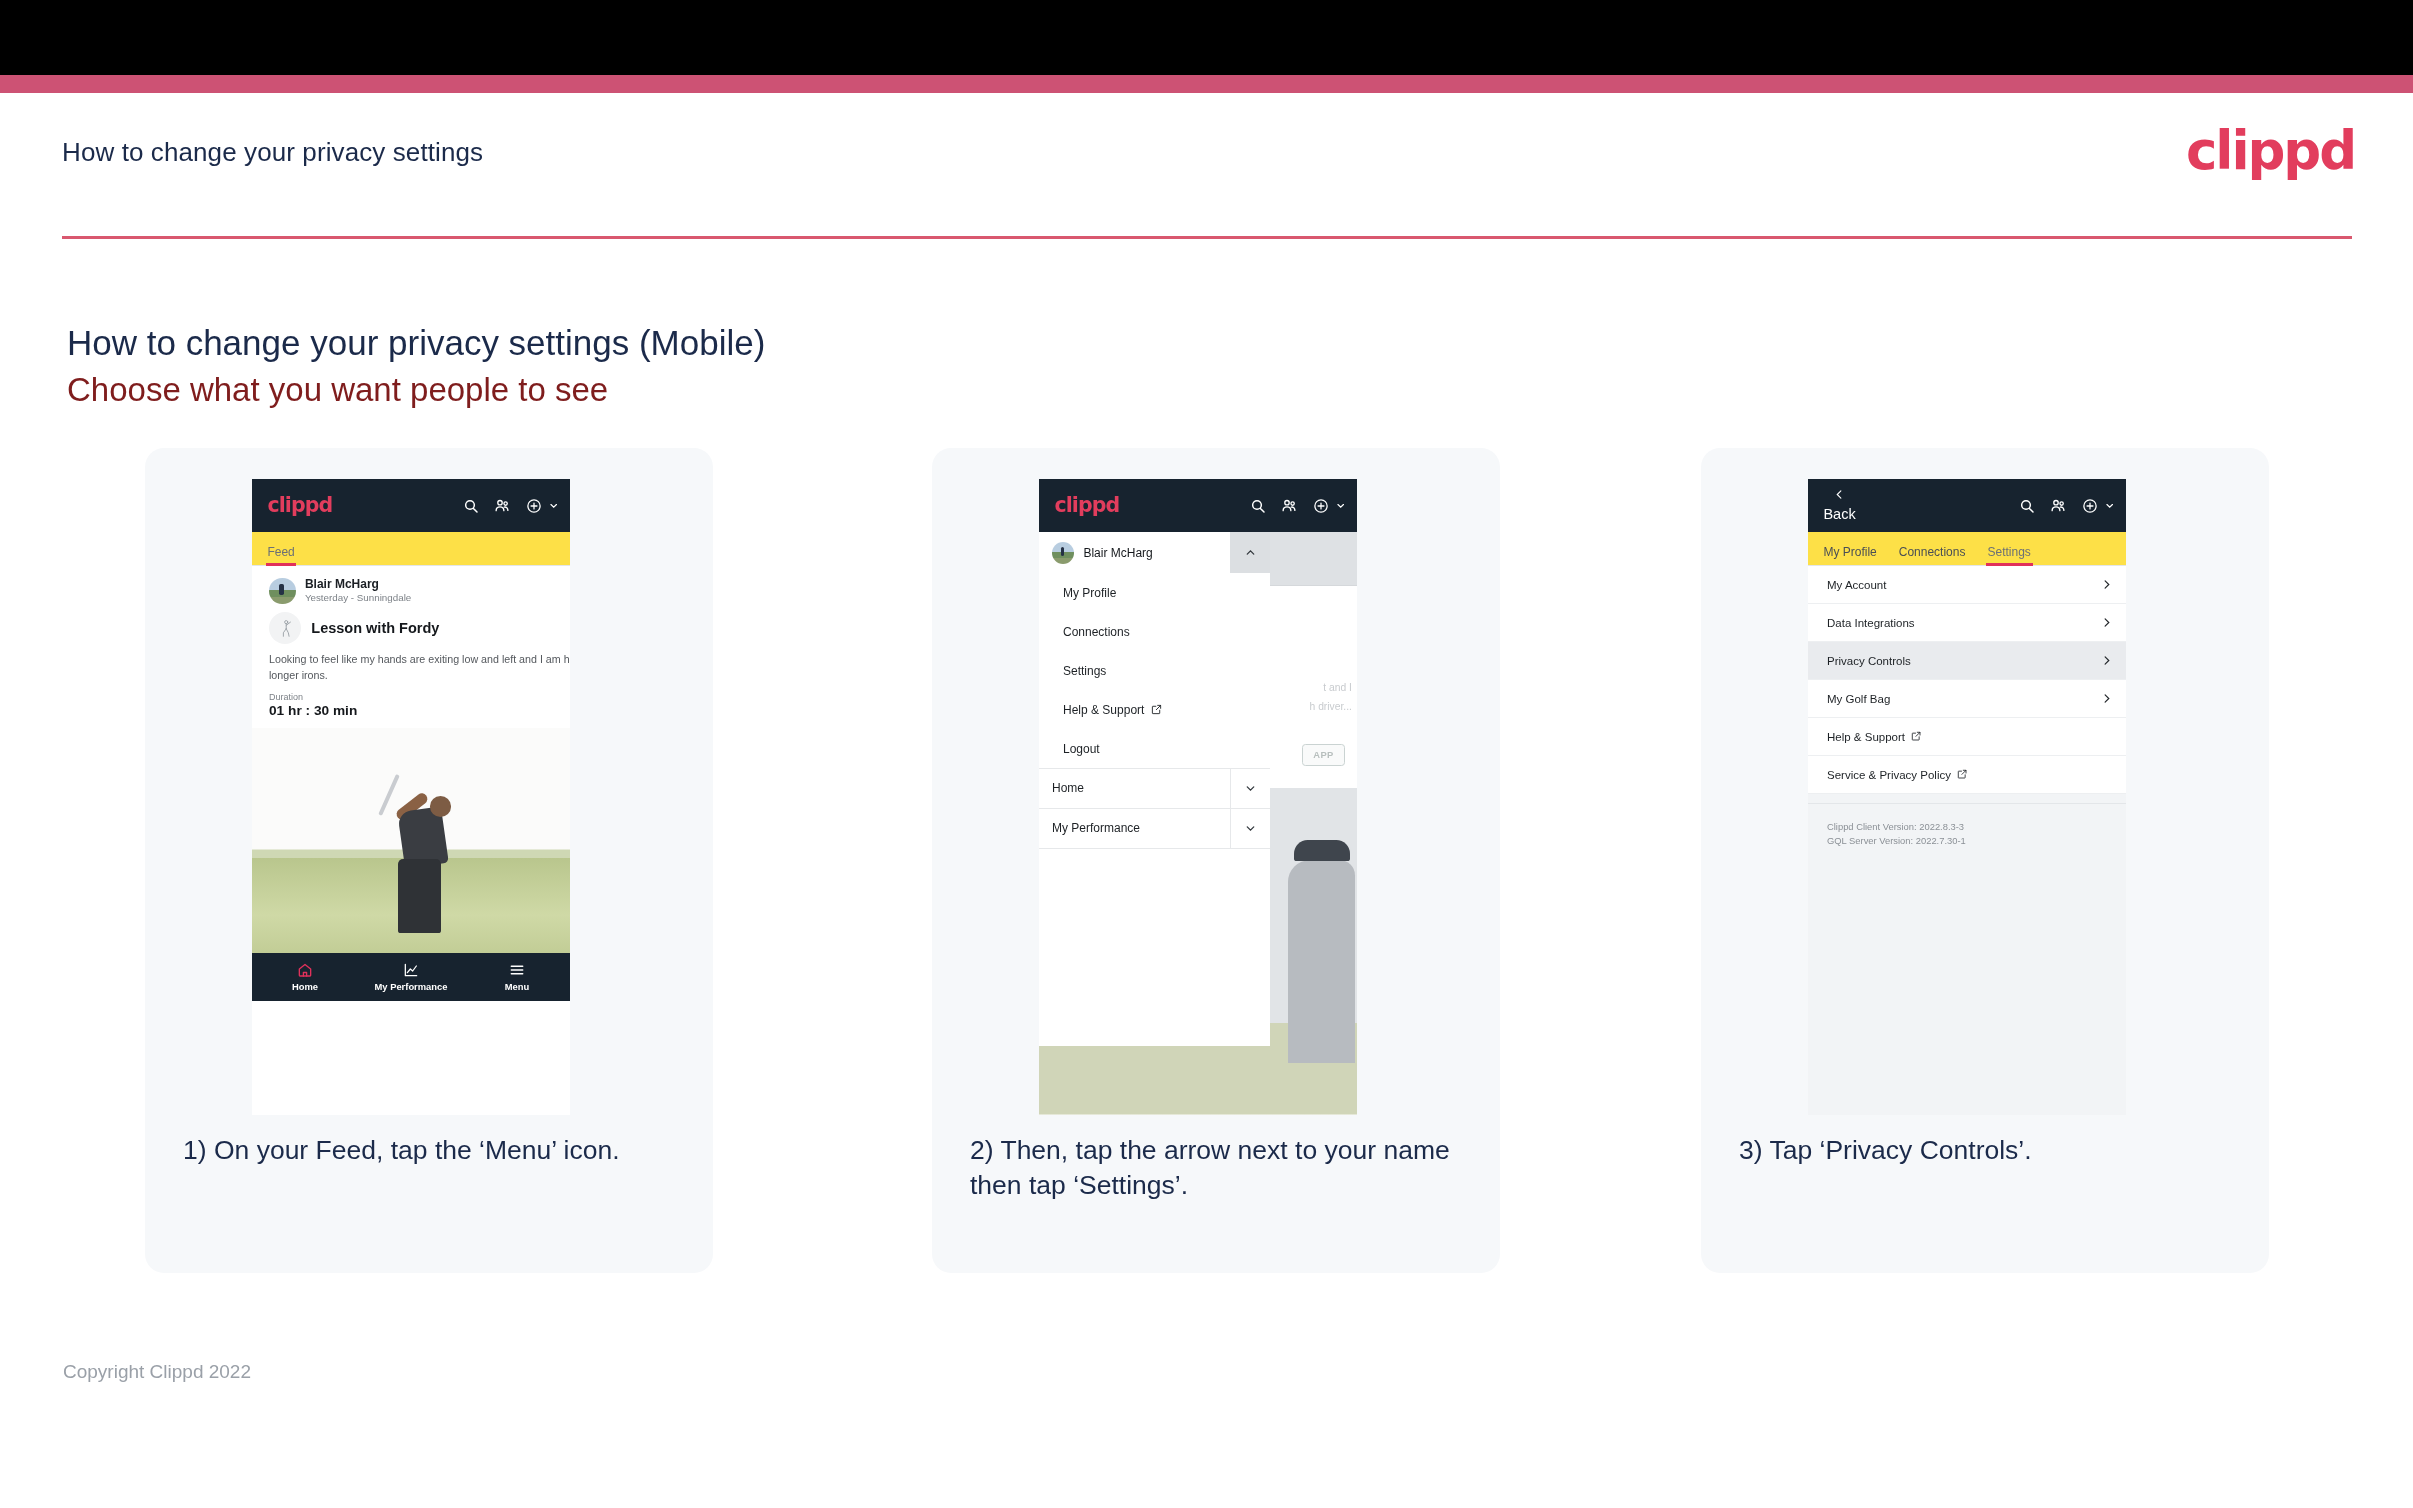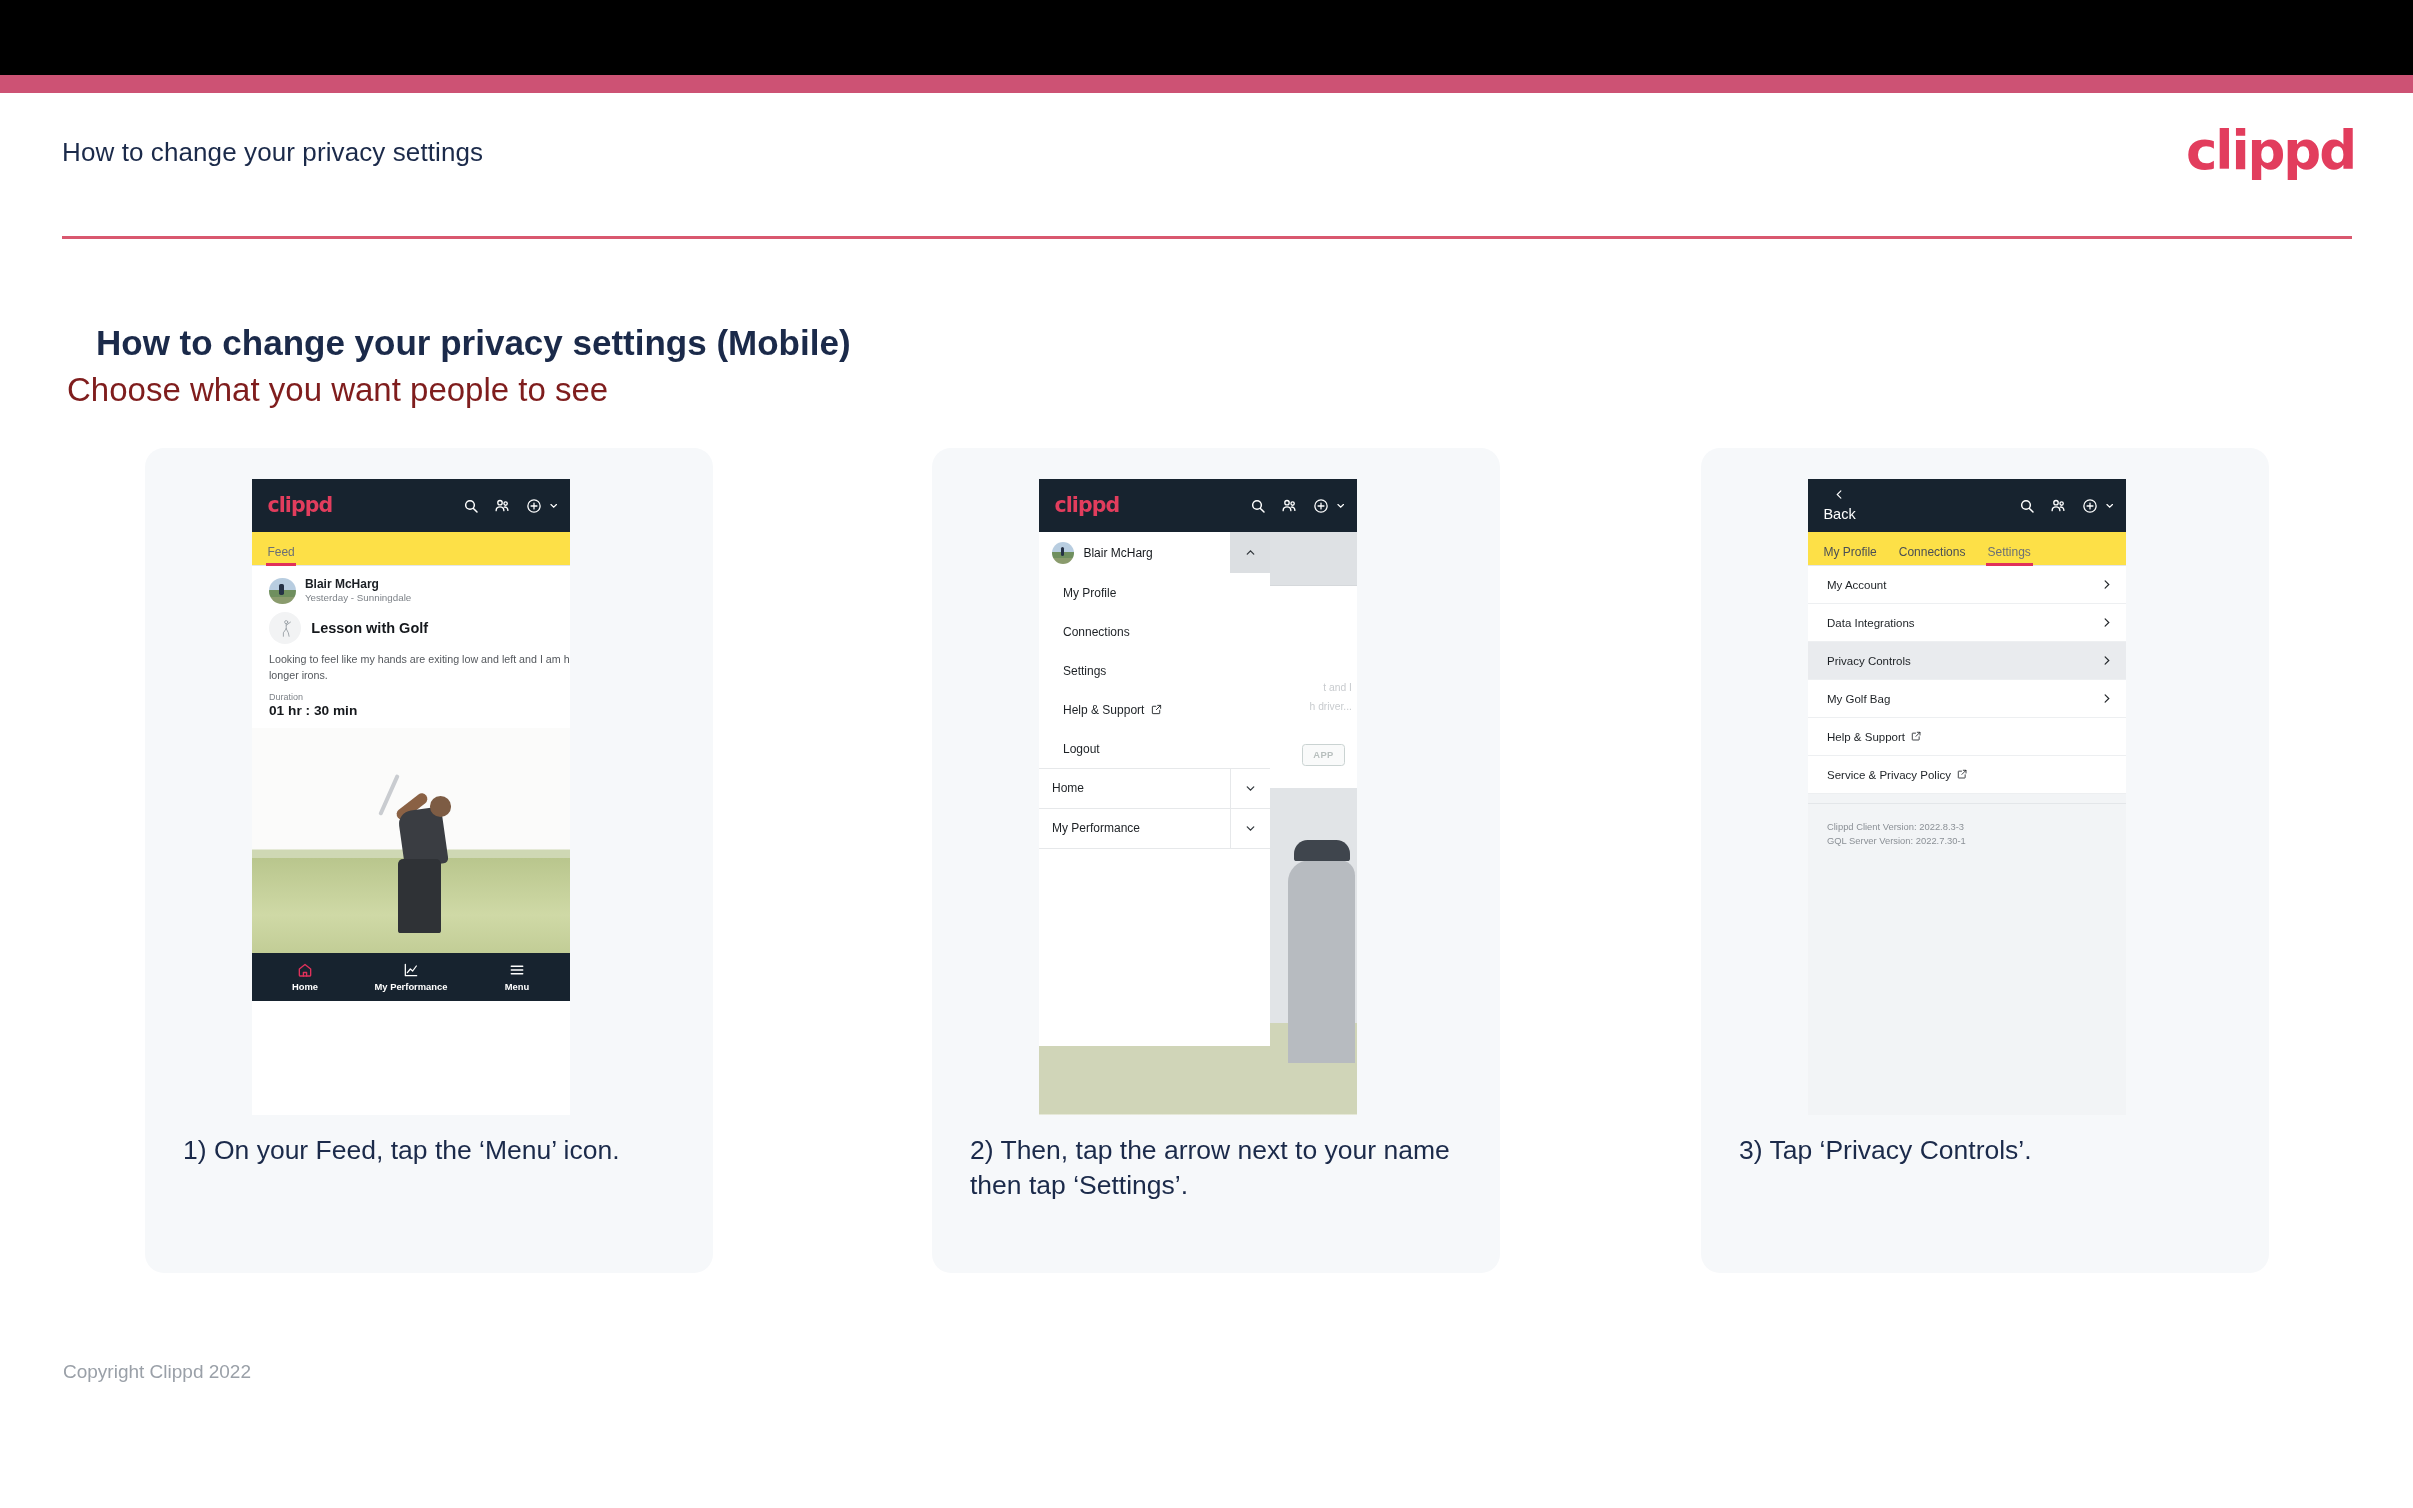--- a/index.html
+++ b/index.html
@@ -62,24 +62,23 @@
     left: 62px; top: 143px;
     width: 2290px; height: 2.6px;
     background: #d9586f;
   }
 
   
   .main-title {
     position: absolute;
     left: 67px; top: 323px;
     font-size: 35px;
-    font-weight: 700;
+    font-weight: 400;
     color: #1b2a4a;
     white-space: nowrap;
-    margin-left: 29px;
   }
   .main-subtitle {
     position: absolute;
     left: 67px; top: 371px;
     font-size: 33px;
     font-weight: 400;
     color: #7f1d1d;
     white-space: nowrap;
   }
 
@@ -493,21 +492,21 @@
           <div class="lesson-row">
             <div class="lesson-ico">
               <svg width="17" height="19" viewBox="0 0 24 26" fill="none" stroke="#9aa0a6" stroke-width="1.3" stroke-linecap="round">
                 <circle cx="13" cy="4" r="2.2"></circle>
                   <path d="M13 6.3v7"></path>
                   <path d="M13 8.5 L19 4"></path>
                   <path d="M13 13.3 L9 19 L9 24"></path>
                   <path d="M13 13.3 L16 19 L17 24"></path>
               </svg>
             </div>
-            <div class="lesson-title">Lesson with Golf</div>
+            <div class="lesson-title">Lesson with Fordy</div>
           </div>
 
           <div class="post-text">
             <span>Looking to feel like my hands are exiting low and left and I am hi</span>
             <span>longer irons.</span>
           </div>
 
           <div class="dur-label">Duration</div>
           <div class="dur-value">01 hr : 30 min</div>
 

